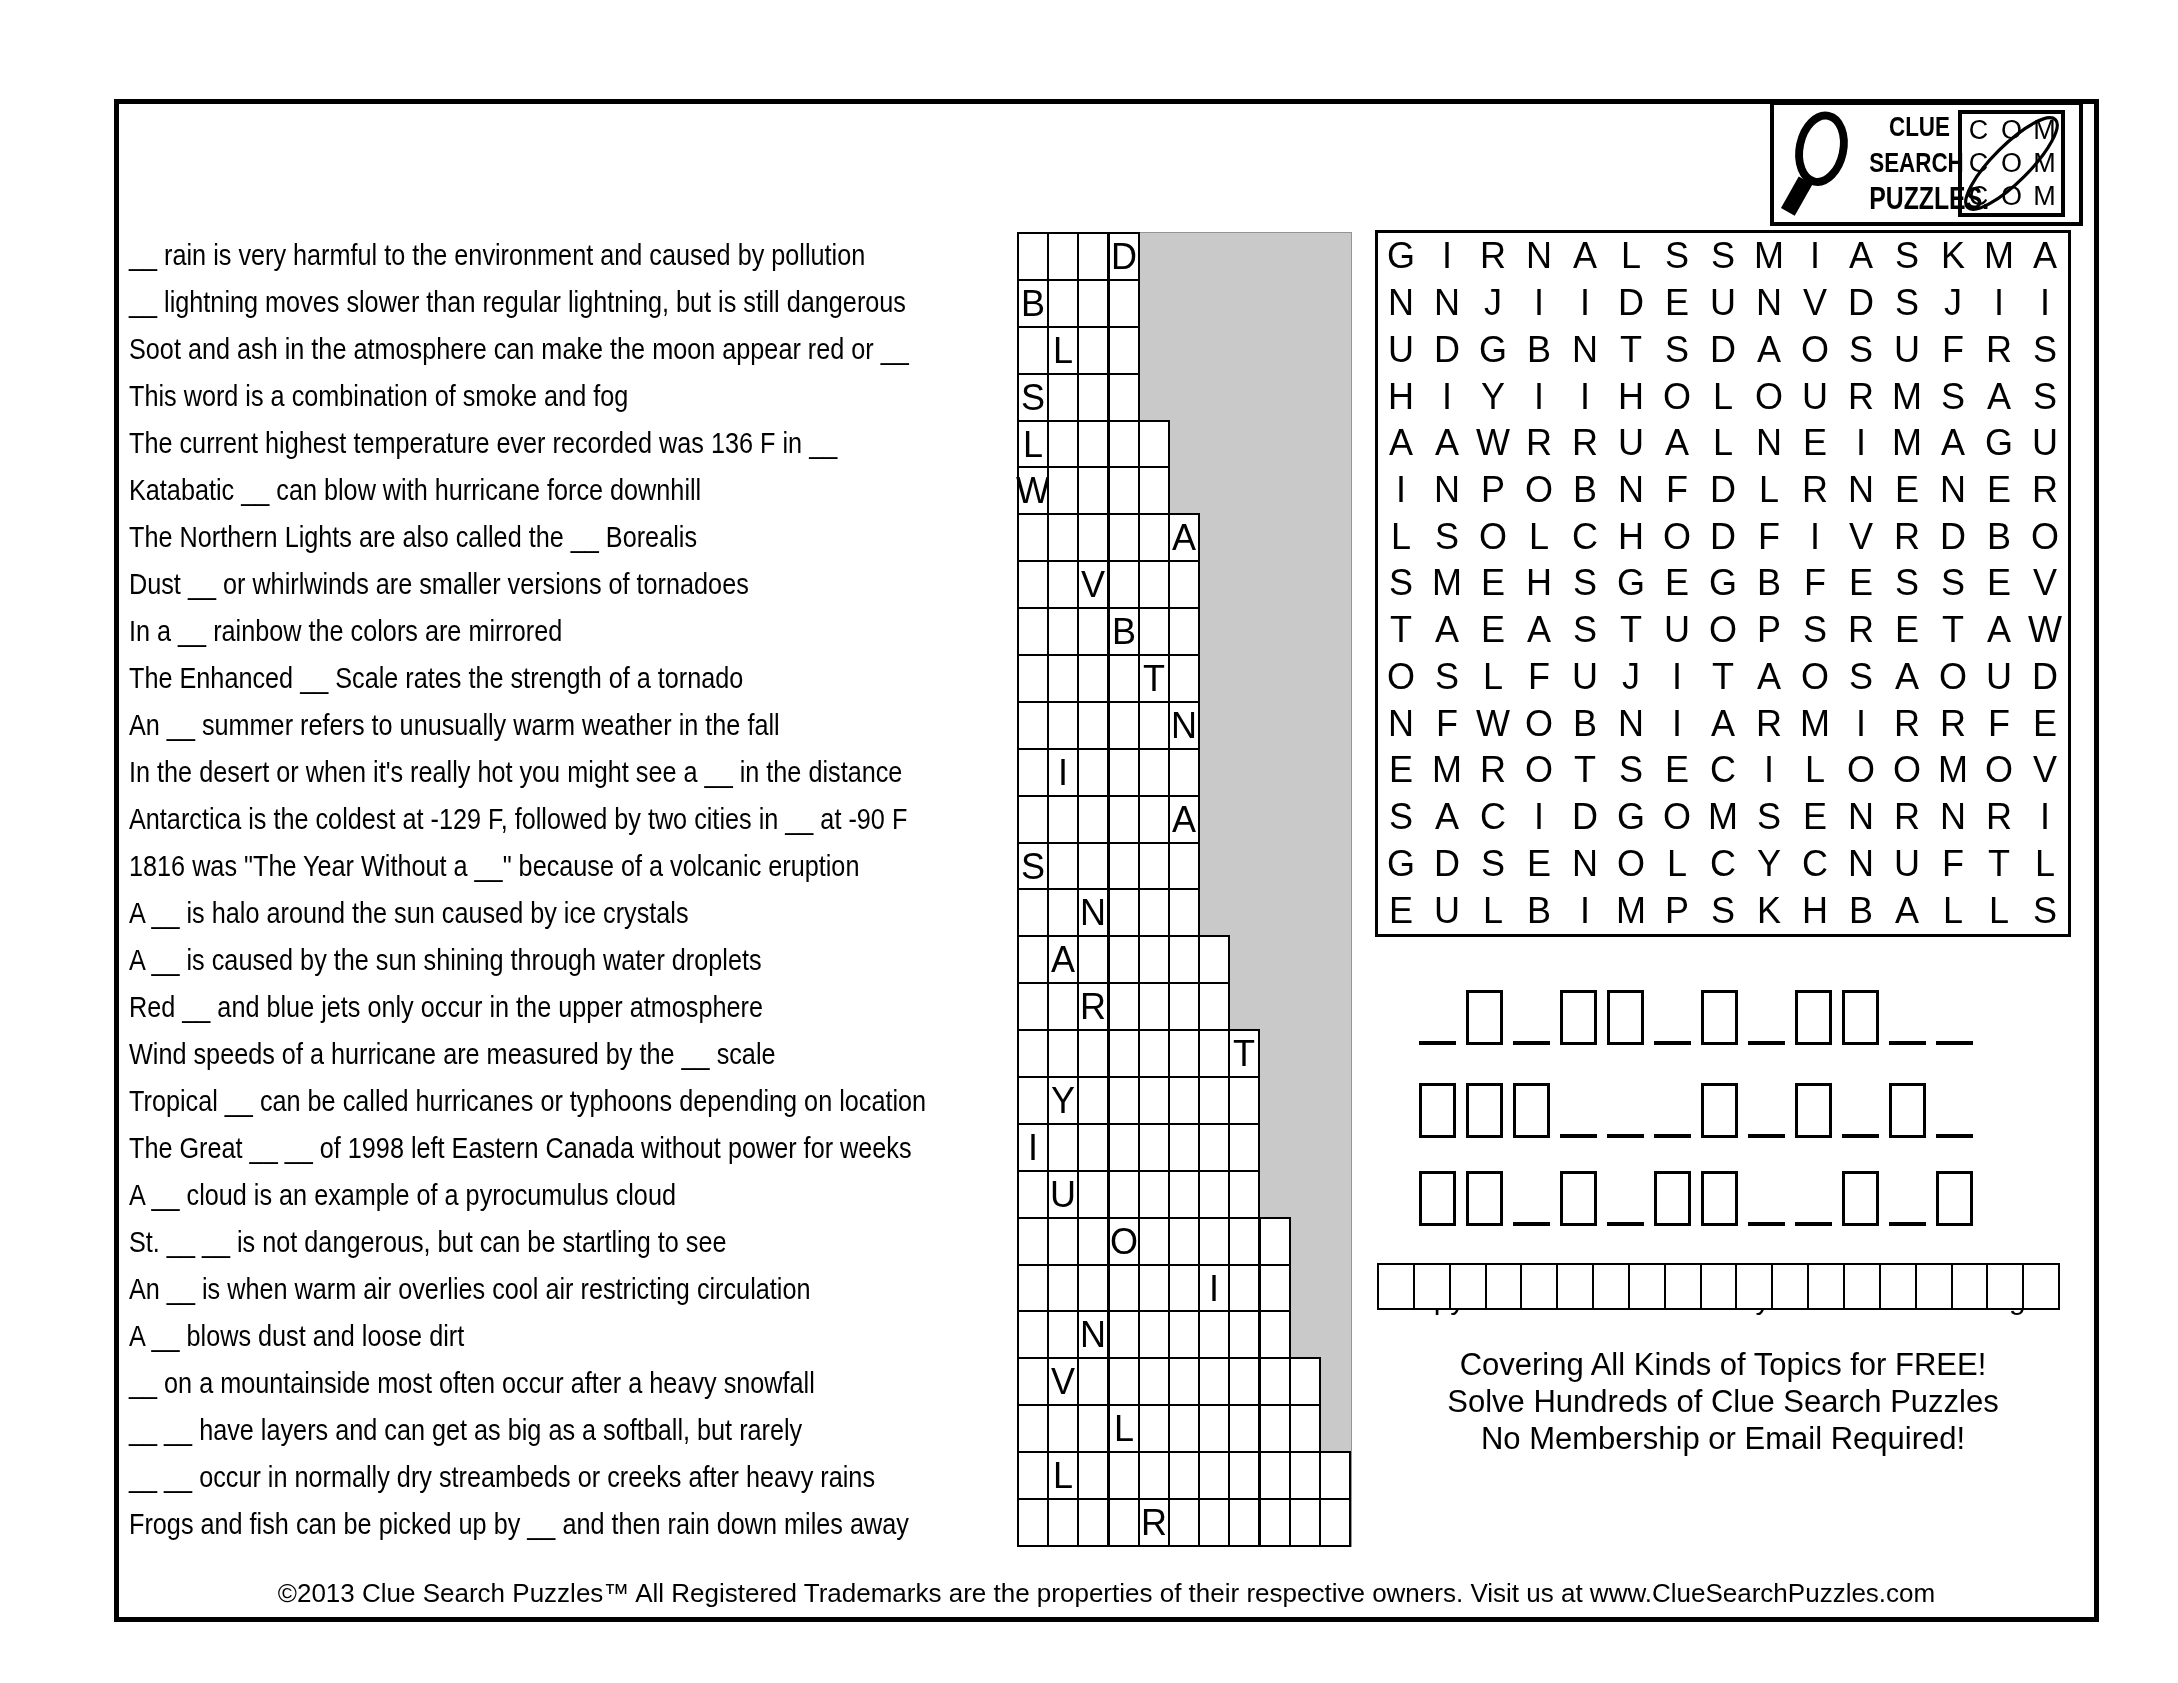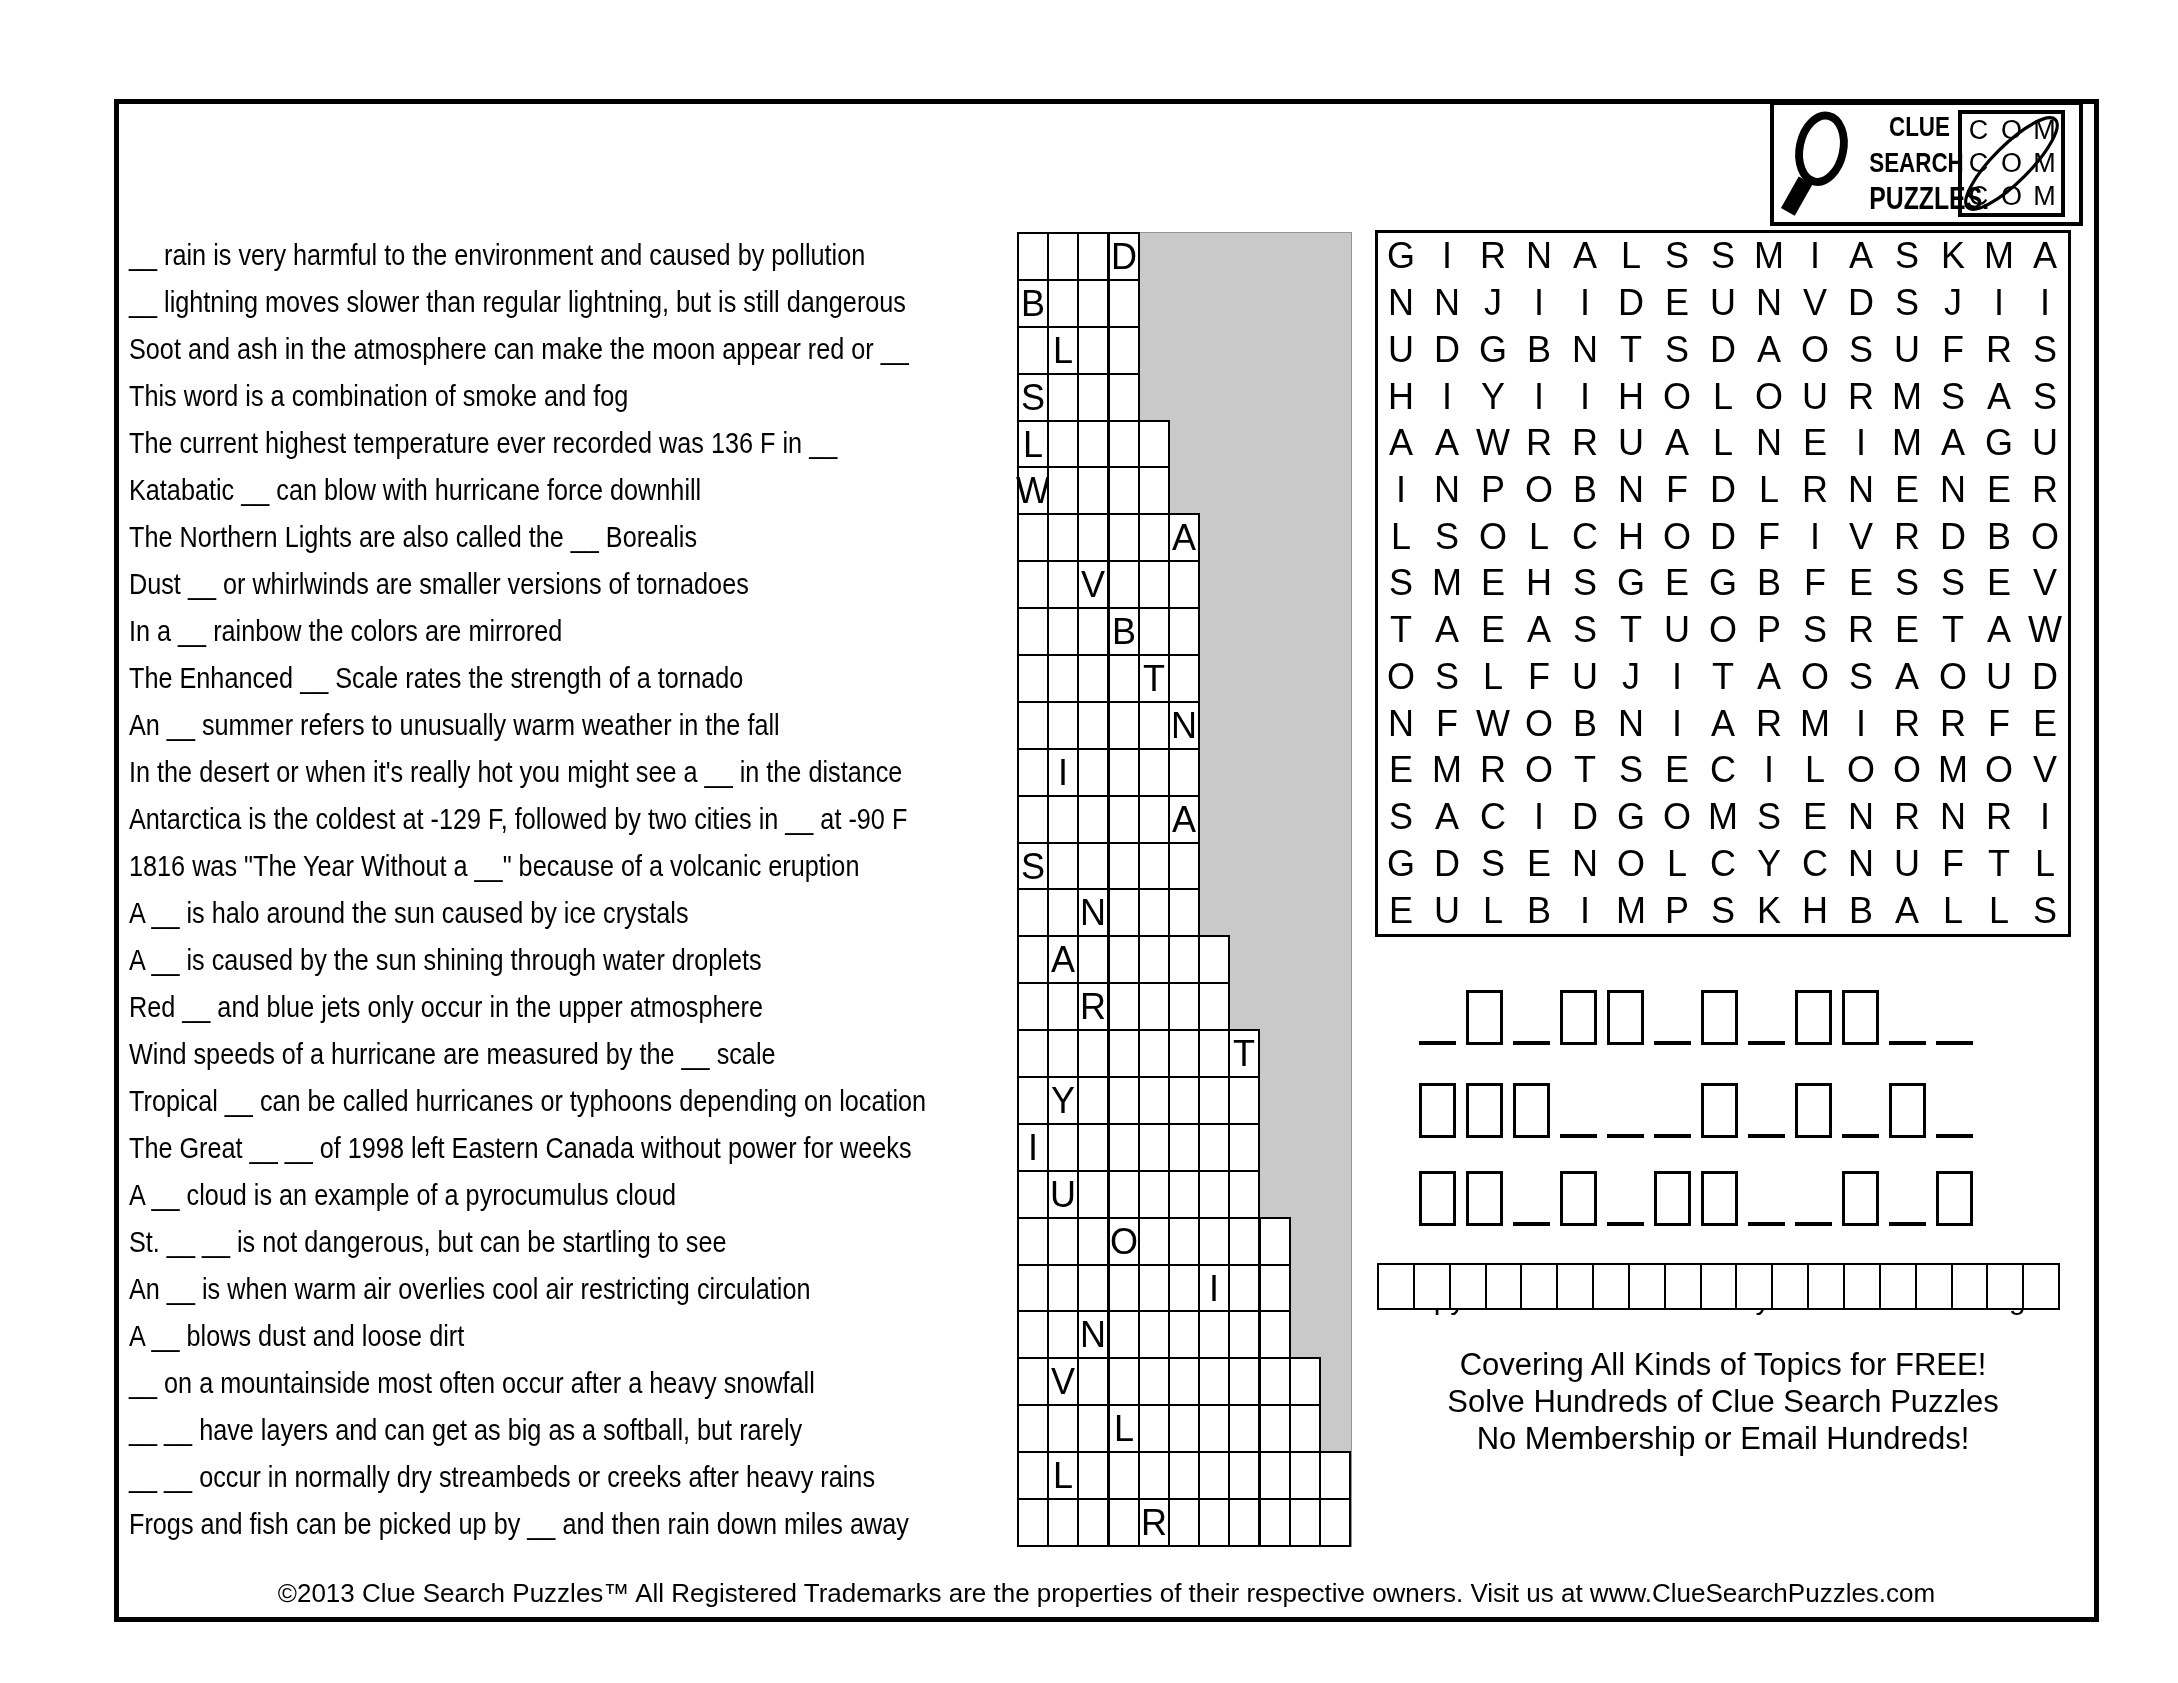--- a/index.html
+++ b/index.html
@@ -663,18 +663,18 @@
       <div class="hm-cell"></div>
       <div class="hm-cell"></div>
       <div class="hm-cell"></div>
       <div class="hm-cell"></div>
       <div class="hm-cell"></div>
     </div>
 
   <div id="promo">
     <div>Covering All Kinds of Topics for FREE!</div>
     <div>Solve Hundreds of Clue Search Puzzles</div>
-    <div>No Membership or Email Hundreds!</div>
+    <div>No Membership or Email Required!</div>
   </div>
 
   <div id="footer">©2013 Clue Search Puzzles™ All Registered Trademarks are the properties of their respective owners. Visit us at www.ClueSearchPuzzles.com</div>
 </div>
 
 
 </body></html>

